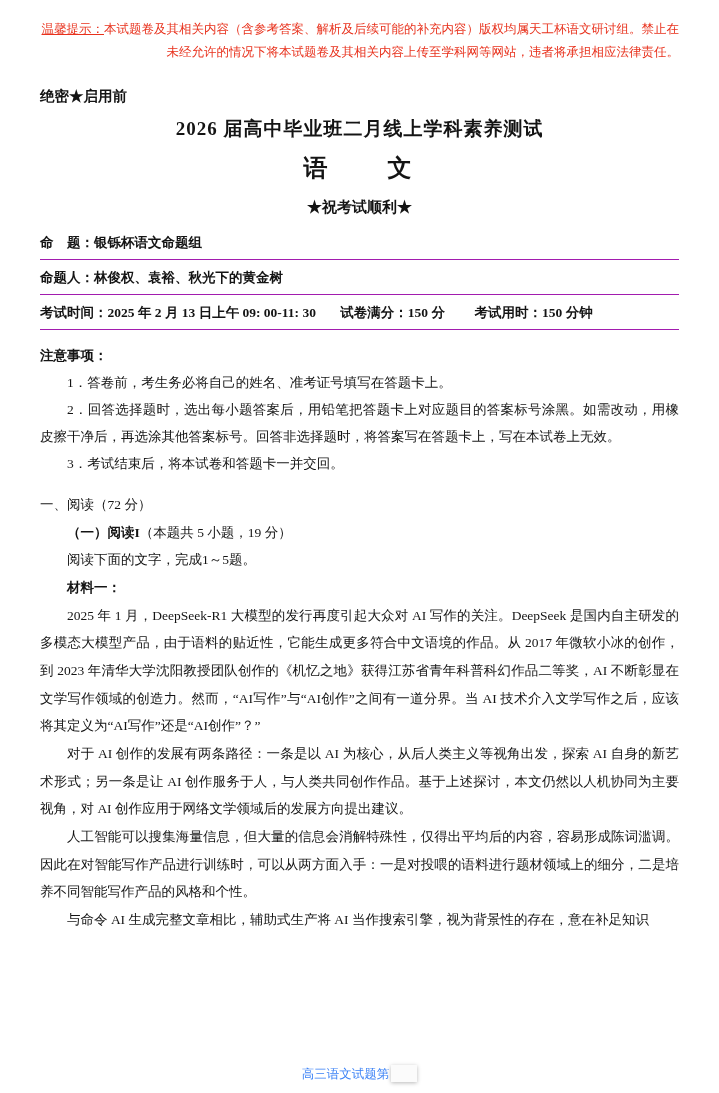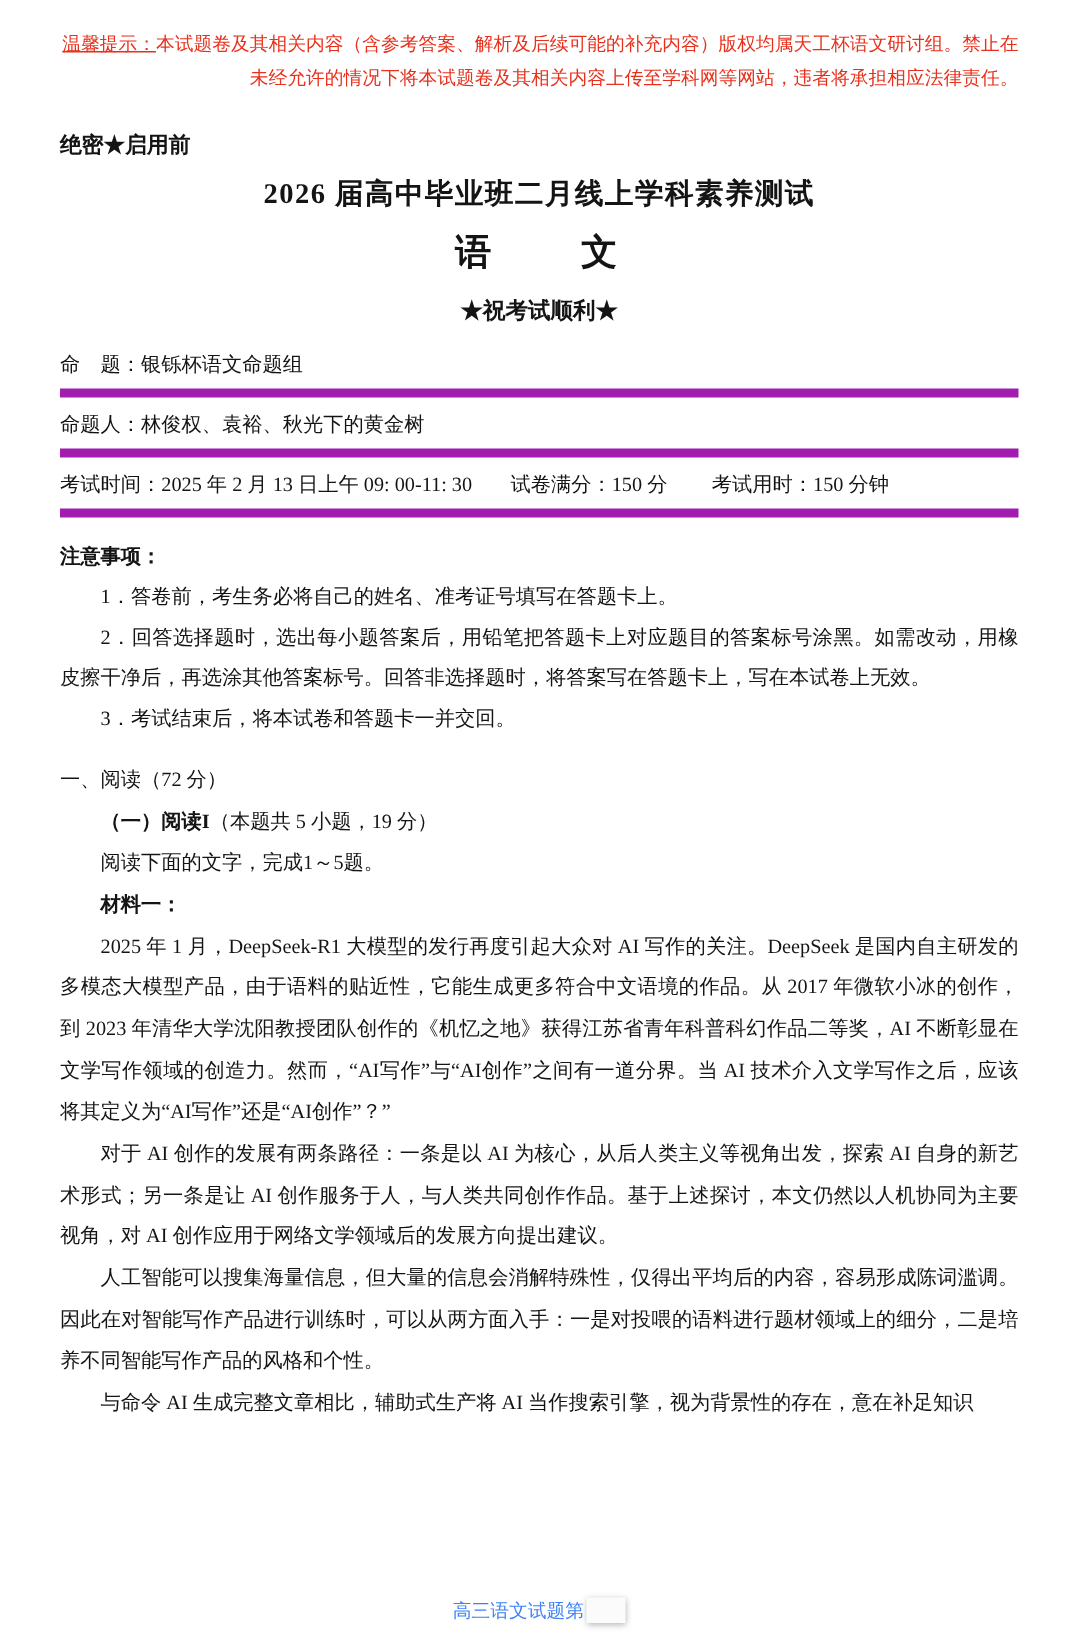--- a/index.html
+++ b/index.html
@@ -44,22 +44,23 @@
   }
   .greeting {
     text-align: center;
     font-size: 15px;
     font-weight: bold;
     margin-top: 14px;
   }
   .info { margin-top: 8px; font-size: 13.5px; }
   .info-row {
     display: flex;
-    border-bottom: 6px solid #a21caf;
+    border-bottom: 1px solid #a21caf;
     padding: 9px 0 7px 0;
+    font-weight: bold;
   }
   .info-row .cell { display: inline-block; }
   .info-row .c-wide { width: 47%; }
   .info-row .c-mid  { width: 21%; }
   .info-row .c-rest { flex: 1; }
   .notes { margin-top: 12px; font-size: 13.5px; line-height: 2.0; }
   .notes-title { font-weight: bold; }
   .note { text-indent: 2em; text-align: justify; }
   .reading { margin-top: 14px; font-size: 13.5px; line-height: 2.05; }
   .section-title { text-align: left; }

